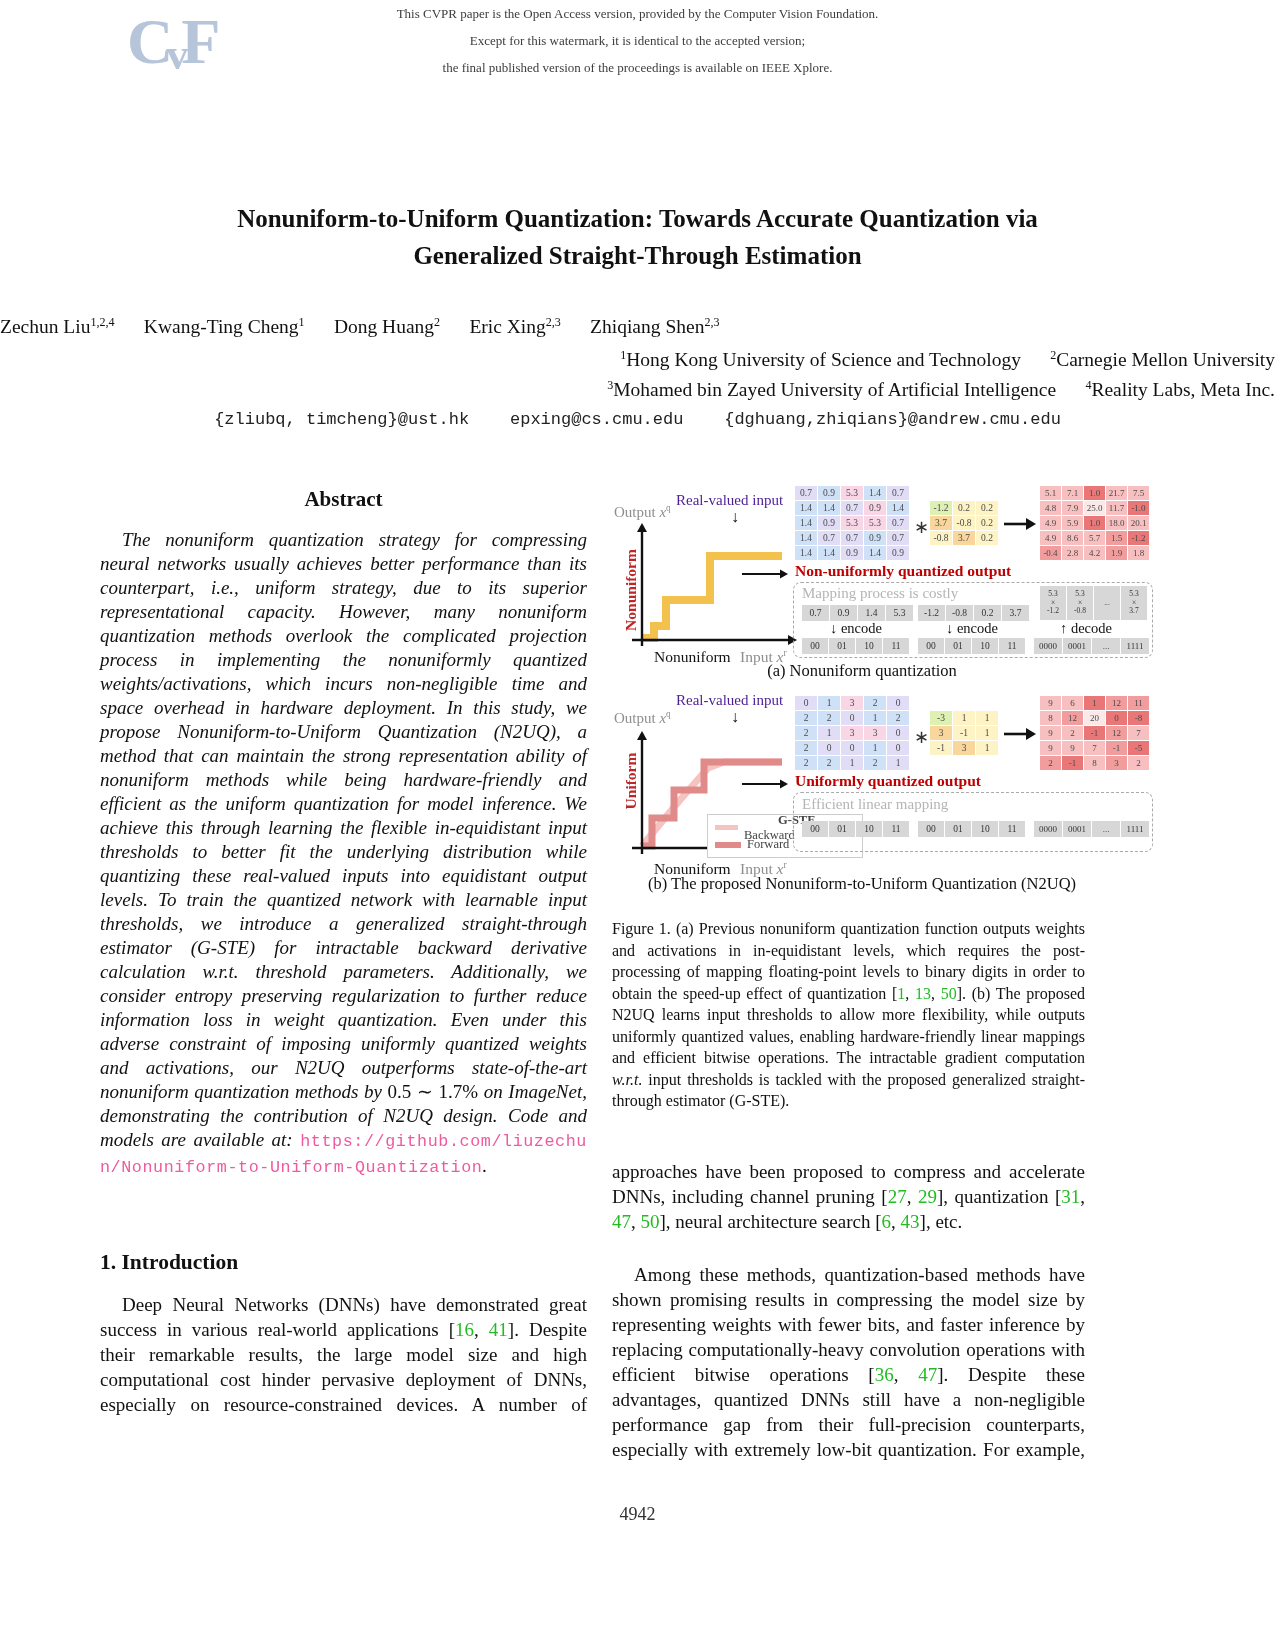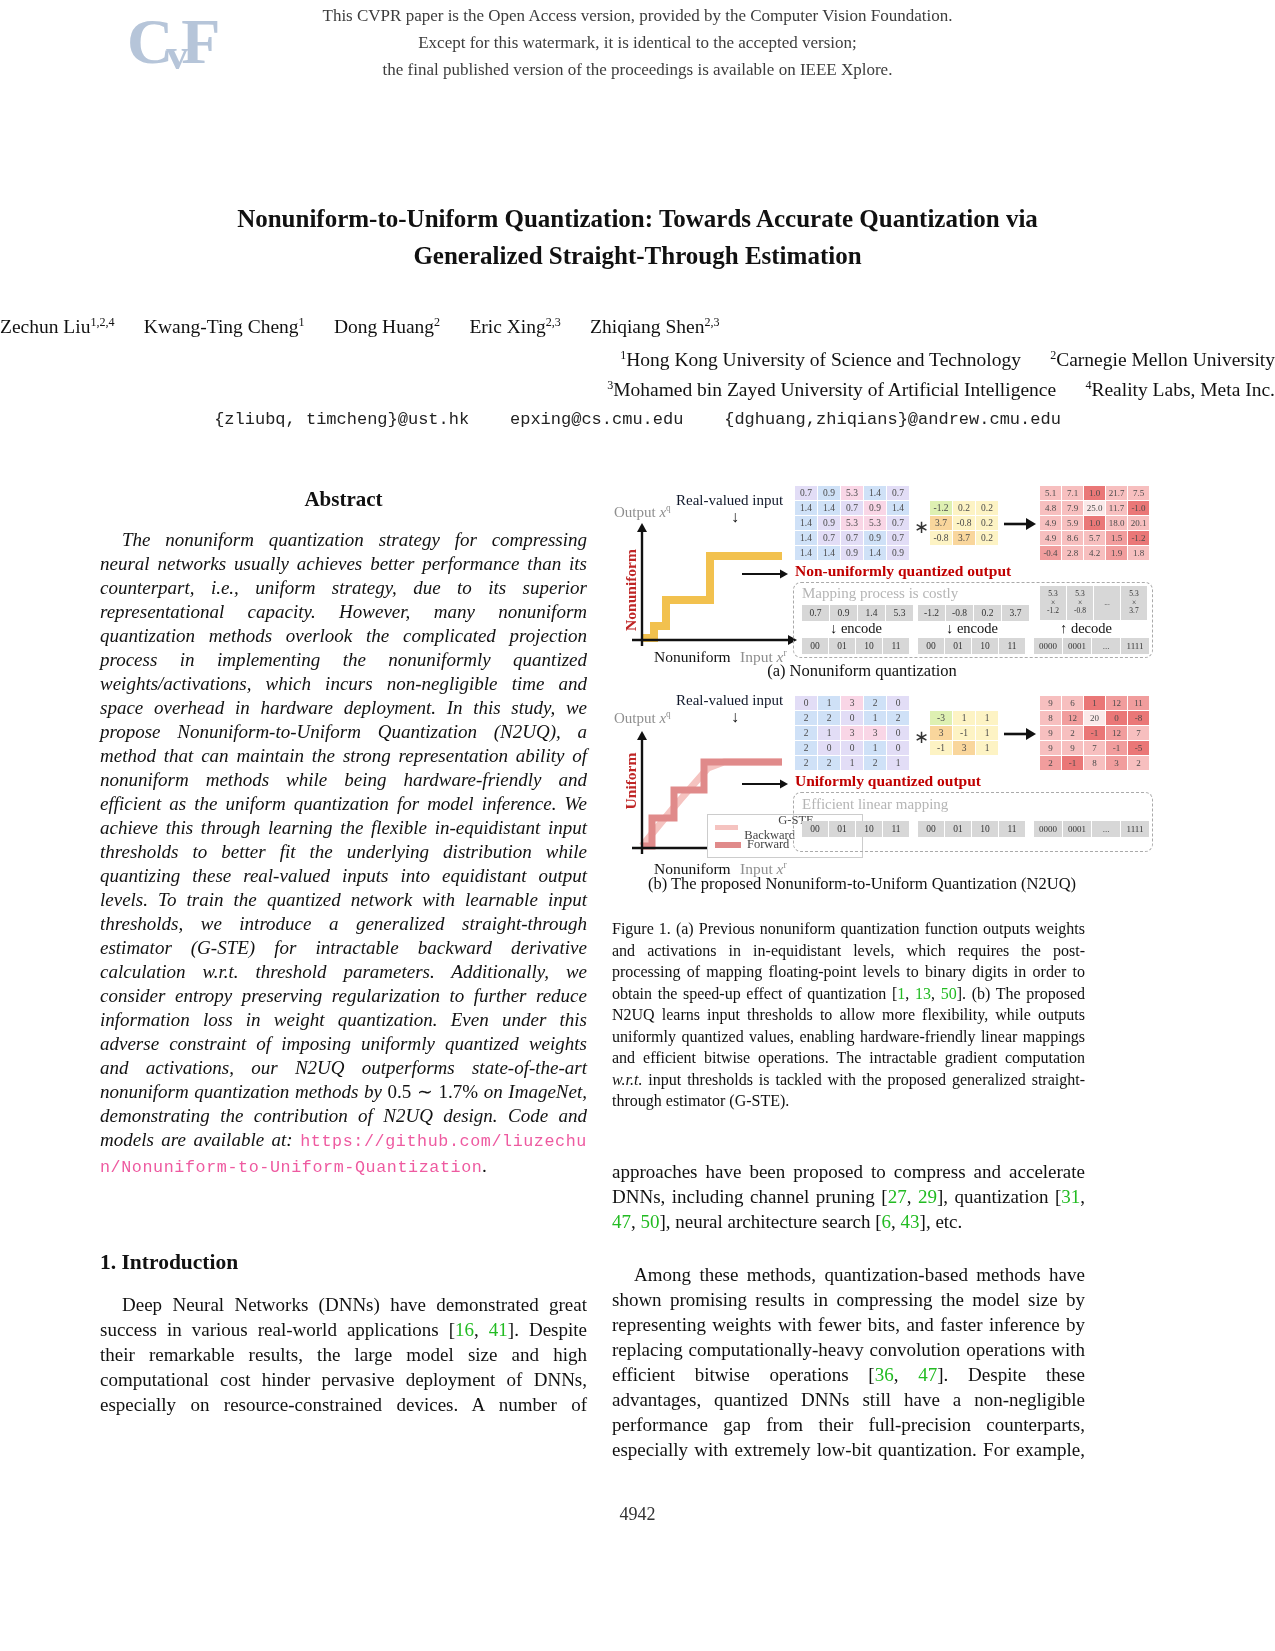--- a/index.html
+++ b/index.html
@@ -1,21 +1,21 @@
 <!DOCTYPE html>
 <html><head>
 <meta charset="utf-8">
 <style>
   html,body{margin:0;padding:0;background:#888;}
   .page{position:relative;width:1275px;height:1651px;background:#ffffff;margin:0 auto;
         font-family:"Liberation Serif",serif;color:#111;overflow:hidden;}
   .abs{position:absolute;}
 
   
-  .wm-line{width:100%;text-align:center;font-size:17px;color:#3d3d3d;}
+  .wm-line{width:100%;text-align:center;font-size:13px;color:#3d3d3d;}
   .cvf{color:#b6c5d9;font-weight:bold;letter-spacing:-7px;line-height:1;}
   .cvf .c1{font-size:64px;}
   .cvf .c2{font-size:44px;position:relative;top:6px;}
   .cvf .c3{font-size:64px;}
 
   .title{width:100%;text-align:center;font-size:25px;font-weight:bold;line-height:37px;}
   .authors{width:100%;font-size:19.5px;white-space:pre-wrap;}
   .affil{width:100%;text-align:right;font-size:19.5px;white-space:pre-wrap;}
   .emails{width:100%;text-align:center;font-size:17px;font-family:"Liberation Mono",monospace;white-space:pre-wrap;color:#222;}
 
@@ -27,30 +27,30 @@
   .sechead{font-size:21.5px;font-weight:bold;}
   .para{font-size:19px;line-height:25px;text-align:justify;}
   .indent{text-indent:22px;}
   .contj{text-align-last:justify;}
   .figcap{font-size:16px;line-height:21.5px;text-align:justify;}
   .pagenum{width:100%;text-align:center;font-size:18px;color:#333;}
 
   
   .seg-sup{vertical-align:super;font-size:0.62em;line-height:0;}
   .seg-i{font-style:italic;}
-  .seg-b{font-weight:normal;margin-left:34px;}
+  .seg-b{font-weight:bold;margin-left:34px;}
   .seg-m{font-style:normal;}
   .seg-cite{color:#22bb22;}
   .seg-url{color:#ee5aa0;font-family:"Liberation Mono",monospace;font-size:0.88em;font-style:normal;word-break:break-all;letter-spacing:0.6px;}
 
   
   .fig{left:612px;width:545px;}
   .plotlabel{font-size:15px;color:#8e8e8e;}
   .plotlabel .seg-i{font-family:"Liberation Serif",serif;}
-  .realinput{font-size:15px;color:#0f172a;}
+  .realinput{font-size:15px;color:#4c1d95;}
   .downarrow{font-size:16px;font-weight:bold;color:#111;}
   .sidelabel{width:110px;height:18px;text-align:center;transform:rotate(-90deg);
              color:#bf2626;font-weight:bold;font-size:15.5px;}
   .xlab-black{font-size:15.5px;color:#111;}
   .xlab-gray{font-size:15.5px;color:#8e8e8e;}
   .conv{font-size:18px;color:#333;}
   .resultlabel{font-size:15.5px;font-weight:bold;color:#c00000;}
   .dashbox{border:1.6px dashed #aaaaaa;border-radius:8px;}
   .boxtitle{font-size:15px;color:#b5b5b5;}
   .codelabel{font-size:14.5px;color:#111;}

